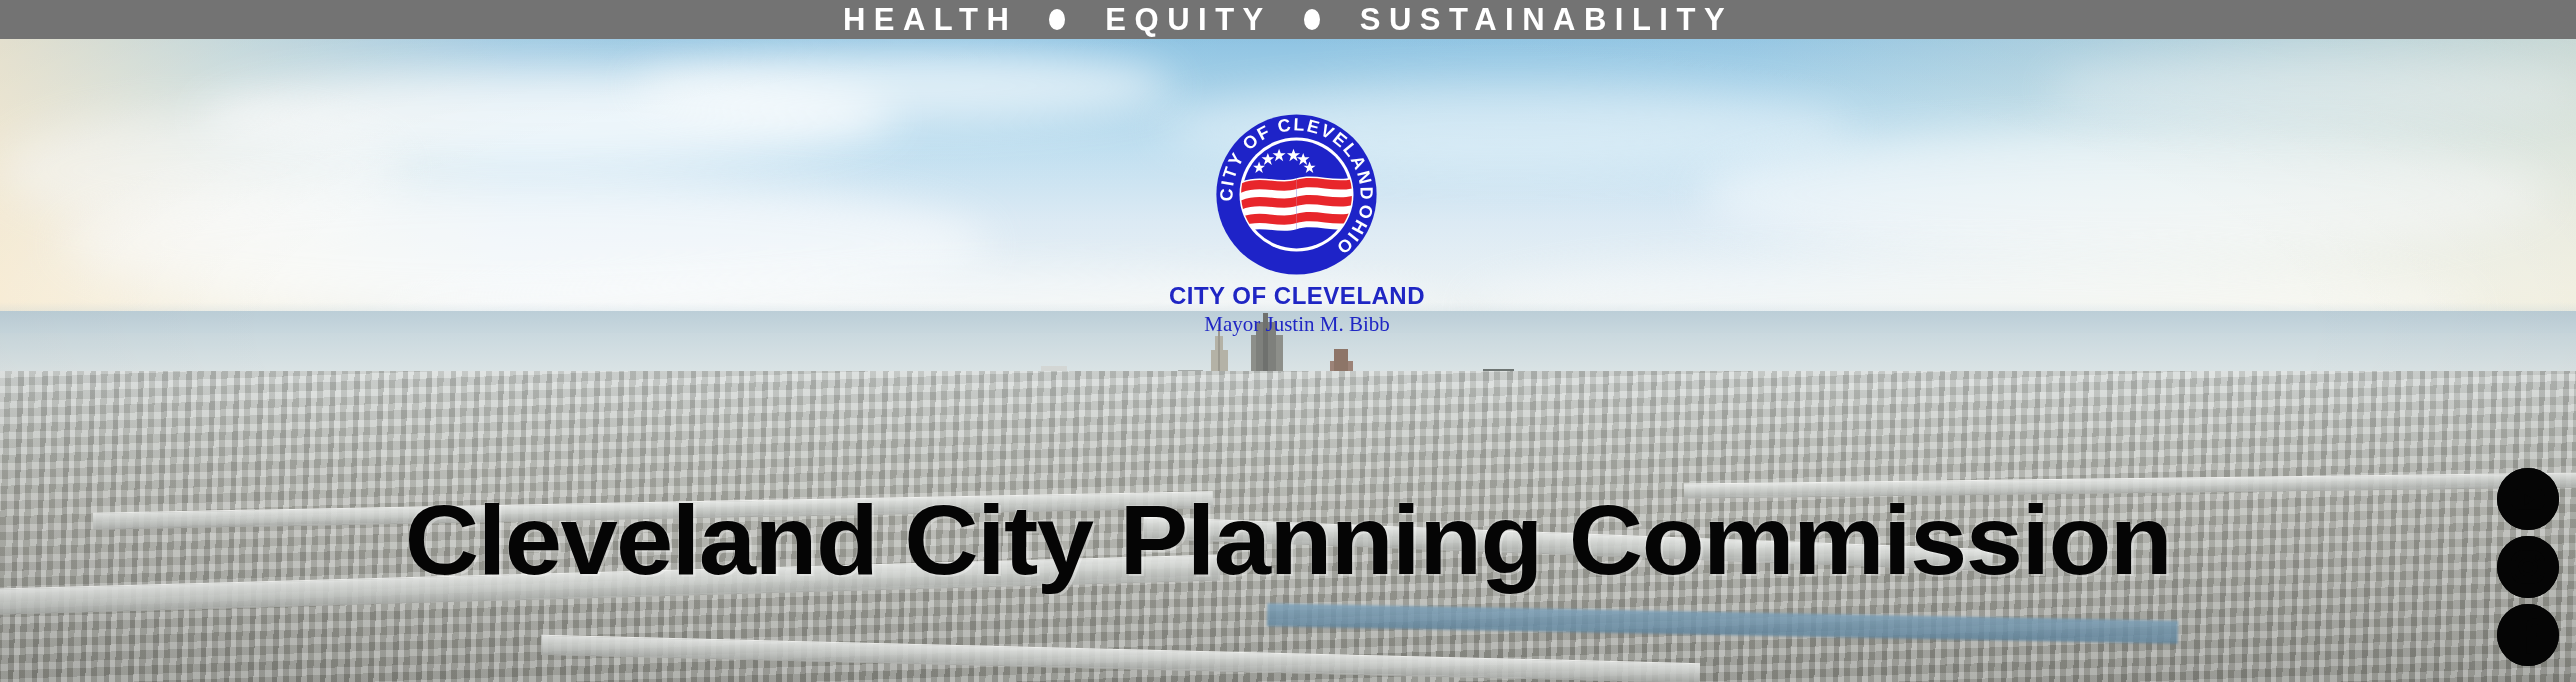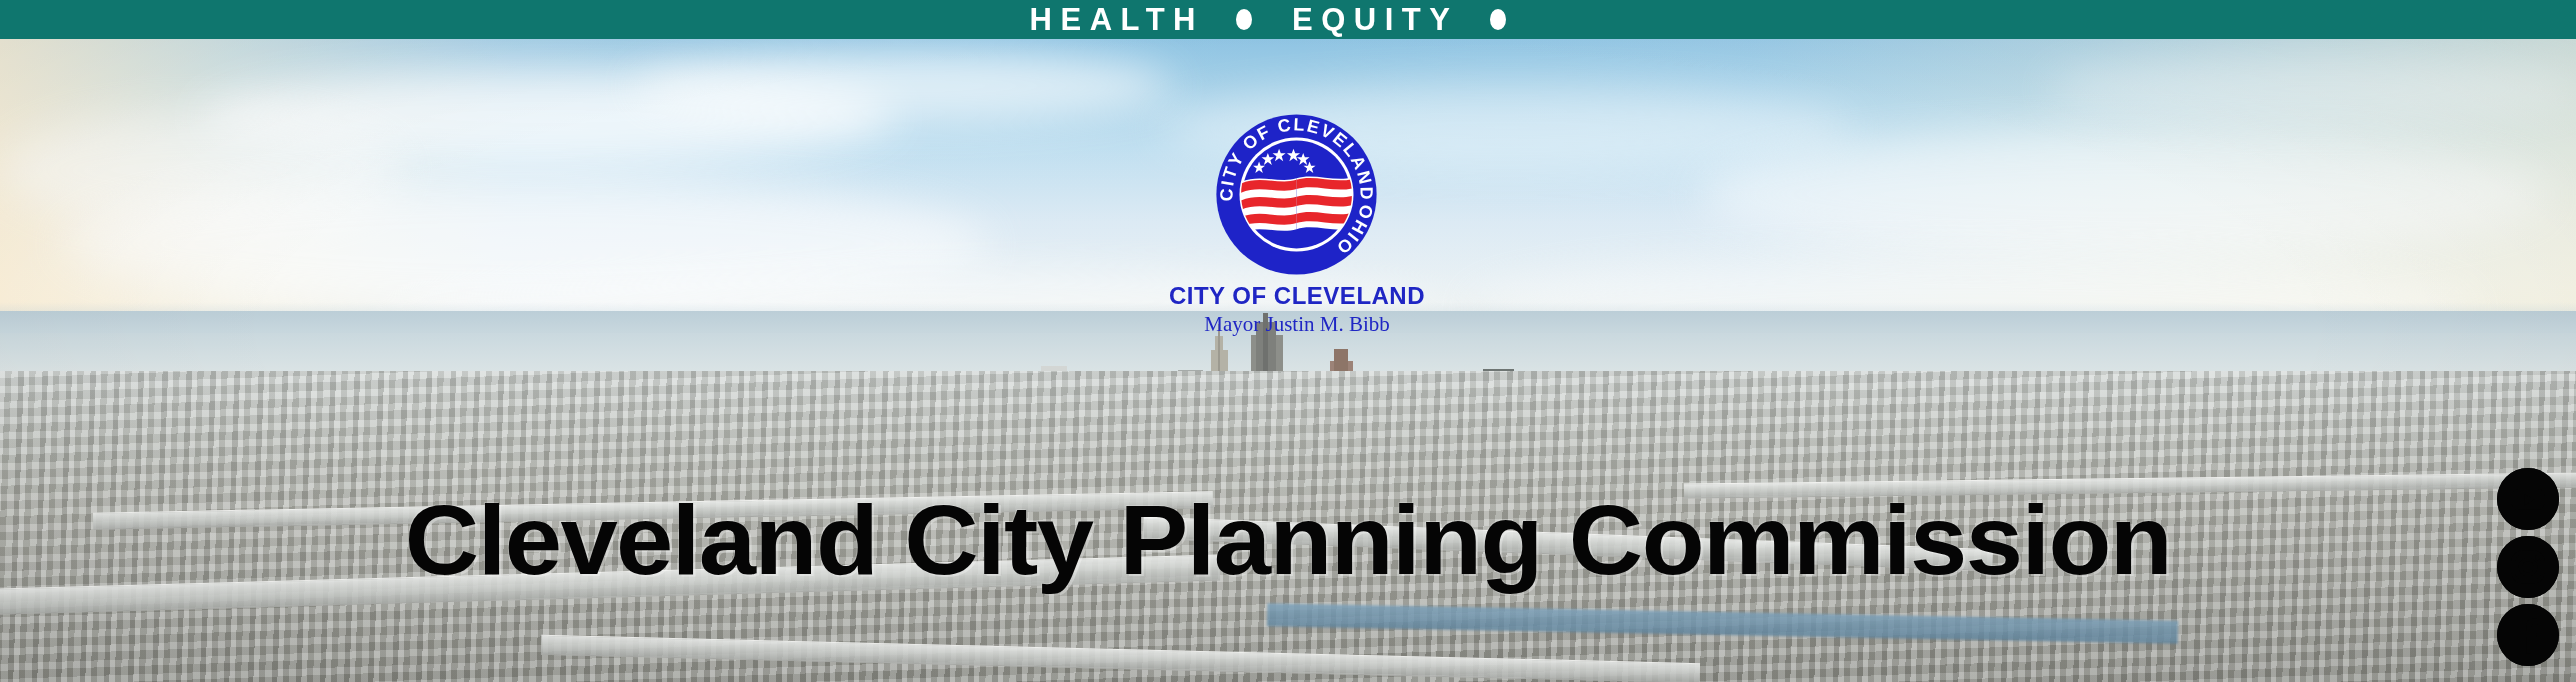--- a/index.html
+++ b/index.html
@@ -12,21 +12,21 @@
     width:2576px;
     height:682px;
     overflow:hidden;
     background:#cfe3ef;
   }
 
   
   .top-banner {
     position:absolute; left:0; top:0;
     width:2576px; height:39px;
-    background:#0f766e;
+    background:#737373;
     display:flex; align-items:center; justify-content:center;
     z-index:40;
   }
   .banner-inner { display:flex; align-items:center; gap:0; }
   .banner-word {
     color:#ffffff;
     font-family:"Liberation Sans", sans-serif;
     font-weight:700;
     font-size:31px;
     letter-spacing:8.5px;
@@ -231,20 +231,21 @@
 <body>
 
 <div id="page">
 
   <div class="top-banner">
     <div class="banner-inner">
       <span class="banner-word">HEALTH</span>
       <span class="banner-dot"></span>
       <span class="banner-word">EQUITY</span>
       <span class="banner-dot"></span>
+      <span class="banner-word">SUSTAINABILITY</span>
     </div>
   </div>
 
   <div class="photo">
 
     <div class="sky"></div>
     <div class="cloud c1"></div>
     <div class="cloud c2"></div>
     <div class="cloud c9"></div>
     <div class="cloud c3"></div>

